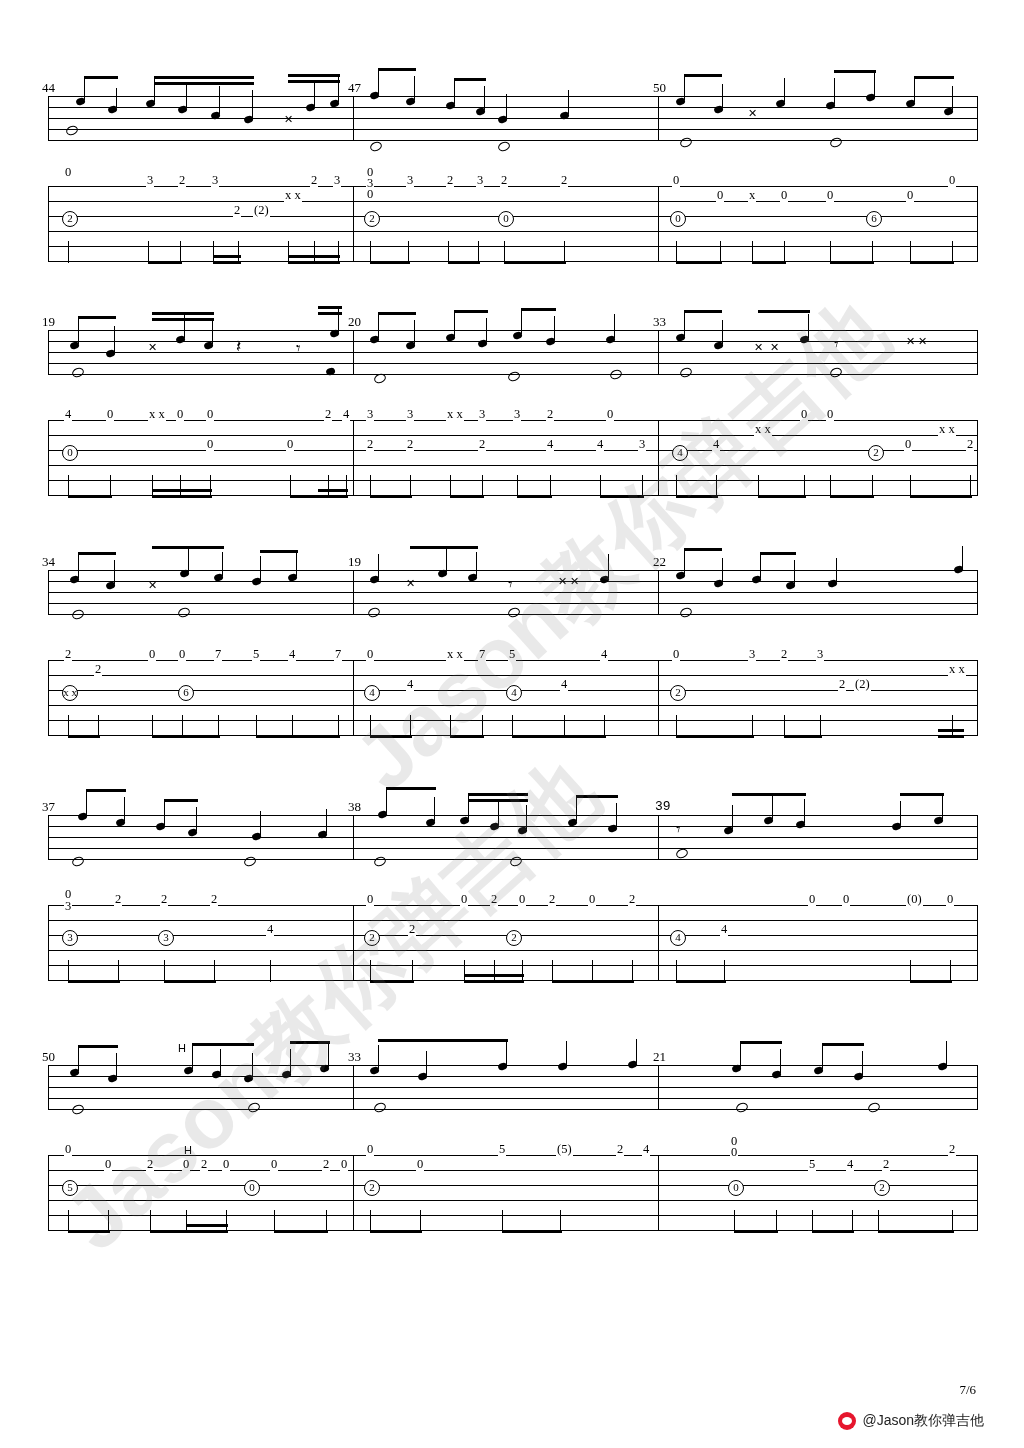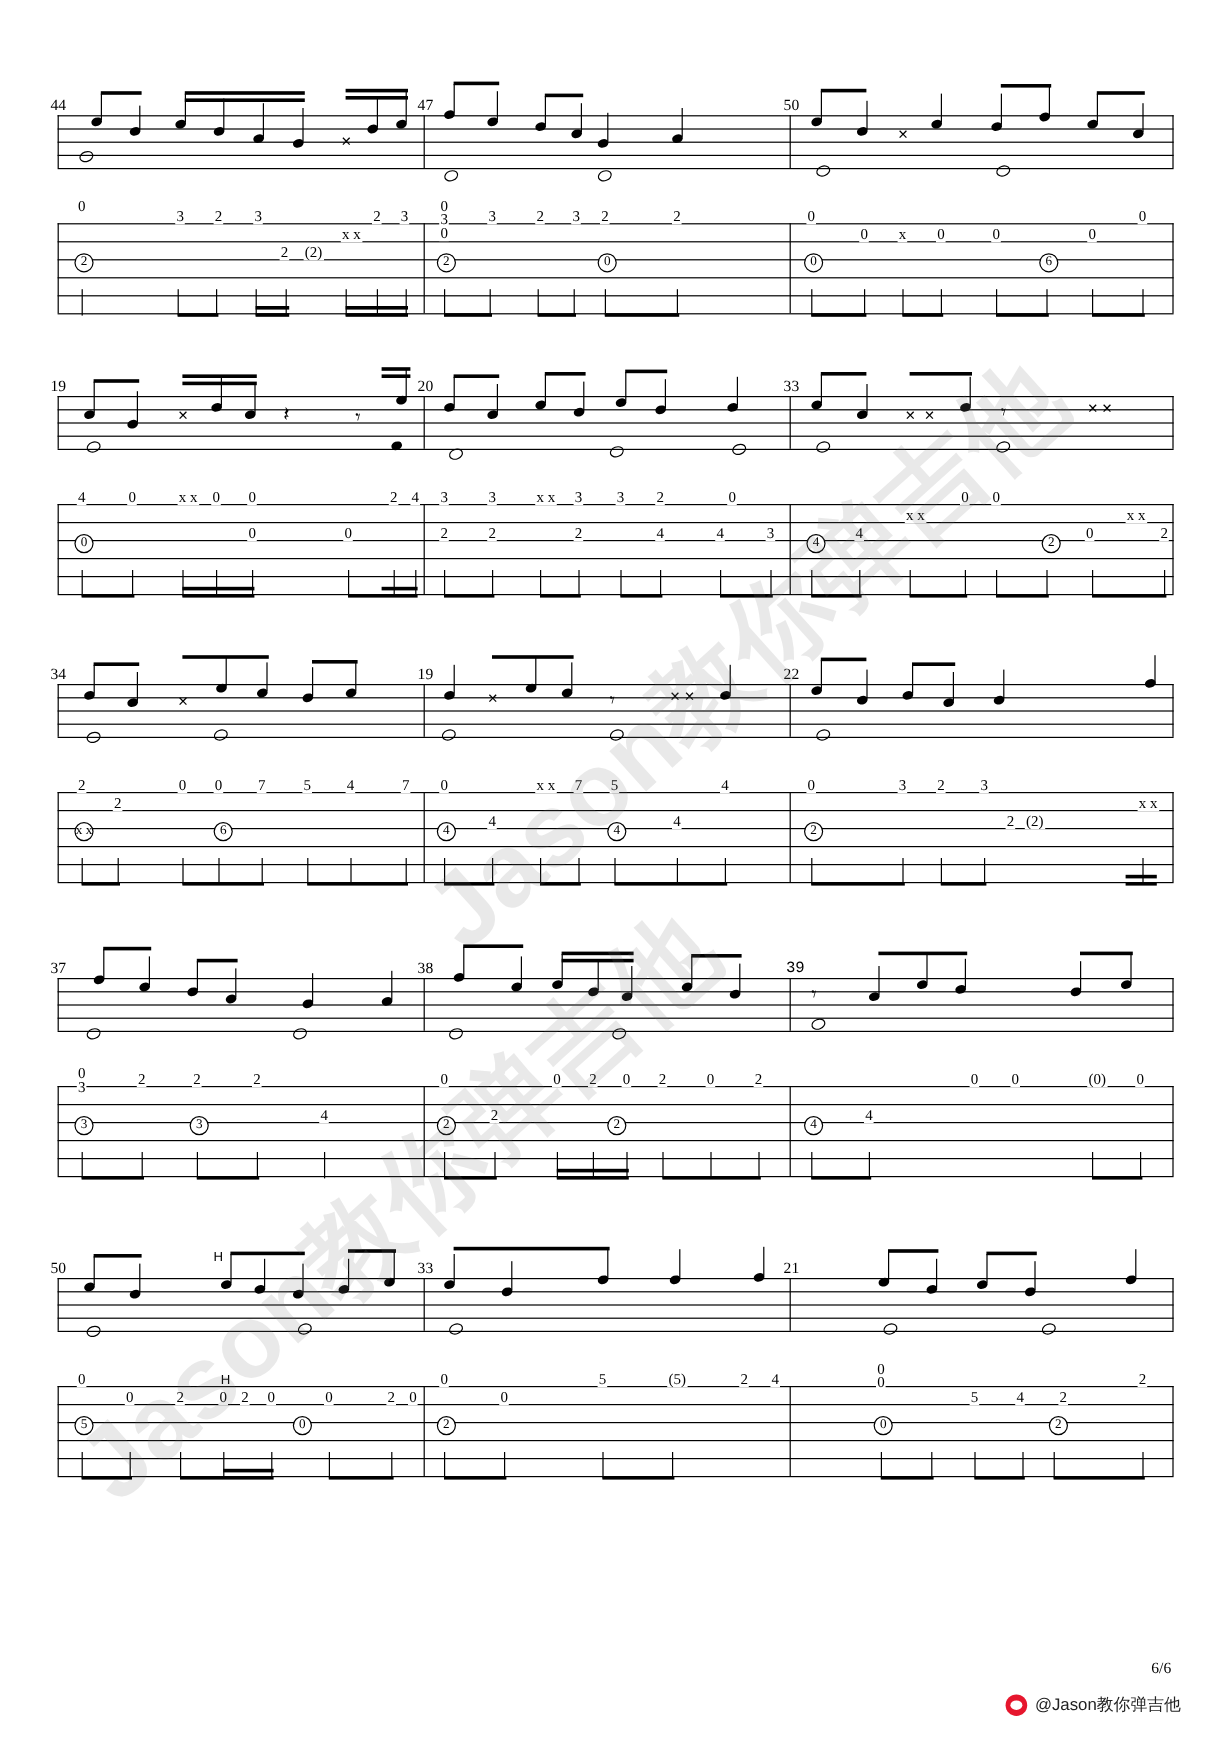--- a/index.html
+++ b/index.html
@@ -949,19 +949,19 @@
       <div class="tbeam" style="left:686px; top:175px; width:44px;"></div>
       <div class="tstem" style="left:764px; top:155px; height:22px;"></div>
       <div class="tstem" style="left:804px; top:155px; height:22px;"></div>
       <div class="tbeam" style="left:764px; top:175px; width:42px;"></div>
       <div class="tstem" style="left:830px; top:155px; height:22px;"></div>
       <div class="tstem" style="left:904px; top:155px; height:22px;"></div>
       <div class="tbeam" style="left:830px; top:175px; width:76px;"></div>
     </div>
   </div>
 
-  <div class="pagenum">6/6</div>
+  <div class="pagenum">7/6</div>
   <div class="credit">
     <span class="weibo-icon"></span>
     <span>@Jason教你弹吉他</span>
   </div>
 
 </div>
 
 </body></html>

